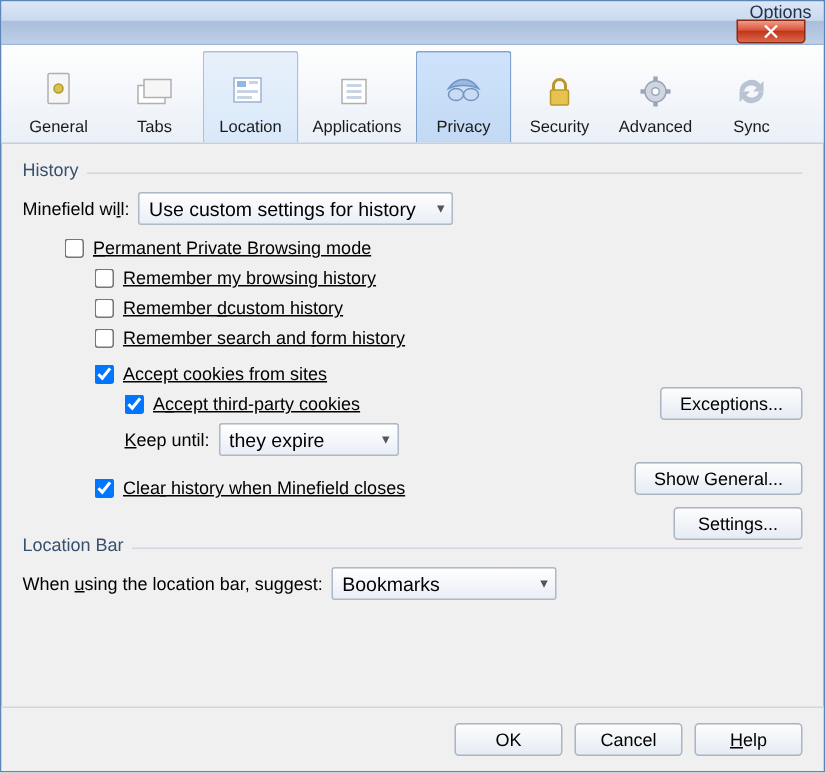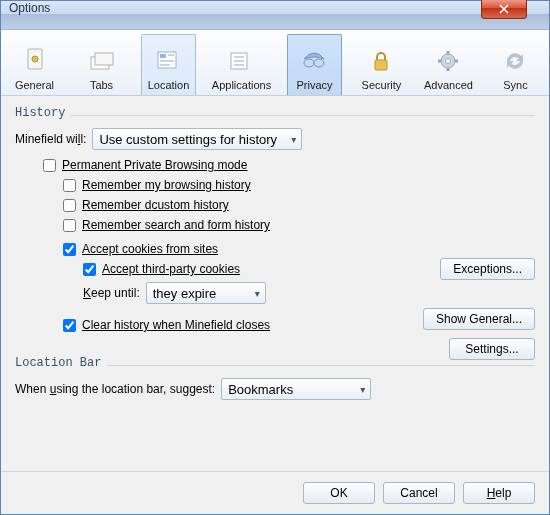--- a/index.html
+++ b/index.html
@@ -20,24 +20,25 @@
   box-sizing: border-box;
   background: #f0f0f0;
   position: relative;
   display: flex;
   flex-direction: column;
 }
 .titlebar {
   height: 28px;
   background: linear-gradient(to bottom, #dce7f5 0%, #cad9ee 45%, #a9bedb 46%, #bed0e7 100%);
   display: flex;
-  align-items: flex-start;
+  align-items: flex-end;
   justify-content: space-between;
-  padding: 0 18px 0 8px;
+  padding: 0 8px 0 8px;
   border-bottom: 1px solid #9cb6d8;
+  flex-direction: column;
 }
 .title-text {
   font-size: 12px;
   color: #20324e;
 }
 .close-btn {
   width: 44px;
   height: 18px;
   margin-right: 4px;
   margin-top: -2px;
@@ -50,21 +51,21 @@
   color: #fff;
   font-size: 12px;
   font-weight: bold;
   cursor: pointer;
 }
 .tabstrip {
   background: linear-gradient(to bottom,#fefefe,#eaf0f8);
   border-bottom: 1px solid #c6cedb;
   padding: 4px 6px 0 6px;
   display: flex;
-  gap: 12px;
+  gap: 0;
 }
 .bigtab {
   width: 62px;
   height: 56px;
   display: flex;
   flex-direction: column;
   align-items: center;
   justify-content: flex-end;
   font-size: 11px;
   color: #1a1a1a;
@@ -101,21 +102,20 @@
 }
 .section-head {
   color: #37506e;
   font-size: 12px;
   margin-bottom: 2px;
 }
 .section-head-row {
   display: flex;
   align-items: center;
   gap: 6px;
-  font-family: Liberation Mono, monospace;
 }
 .section-head-row .line {
   flex: 1;
   height: 1px;
   background: #d0d7e2;
   margin-top: 2px;
 }
 .row {
   display: flex;
   align-items: center;

